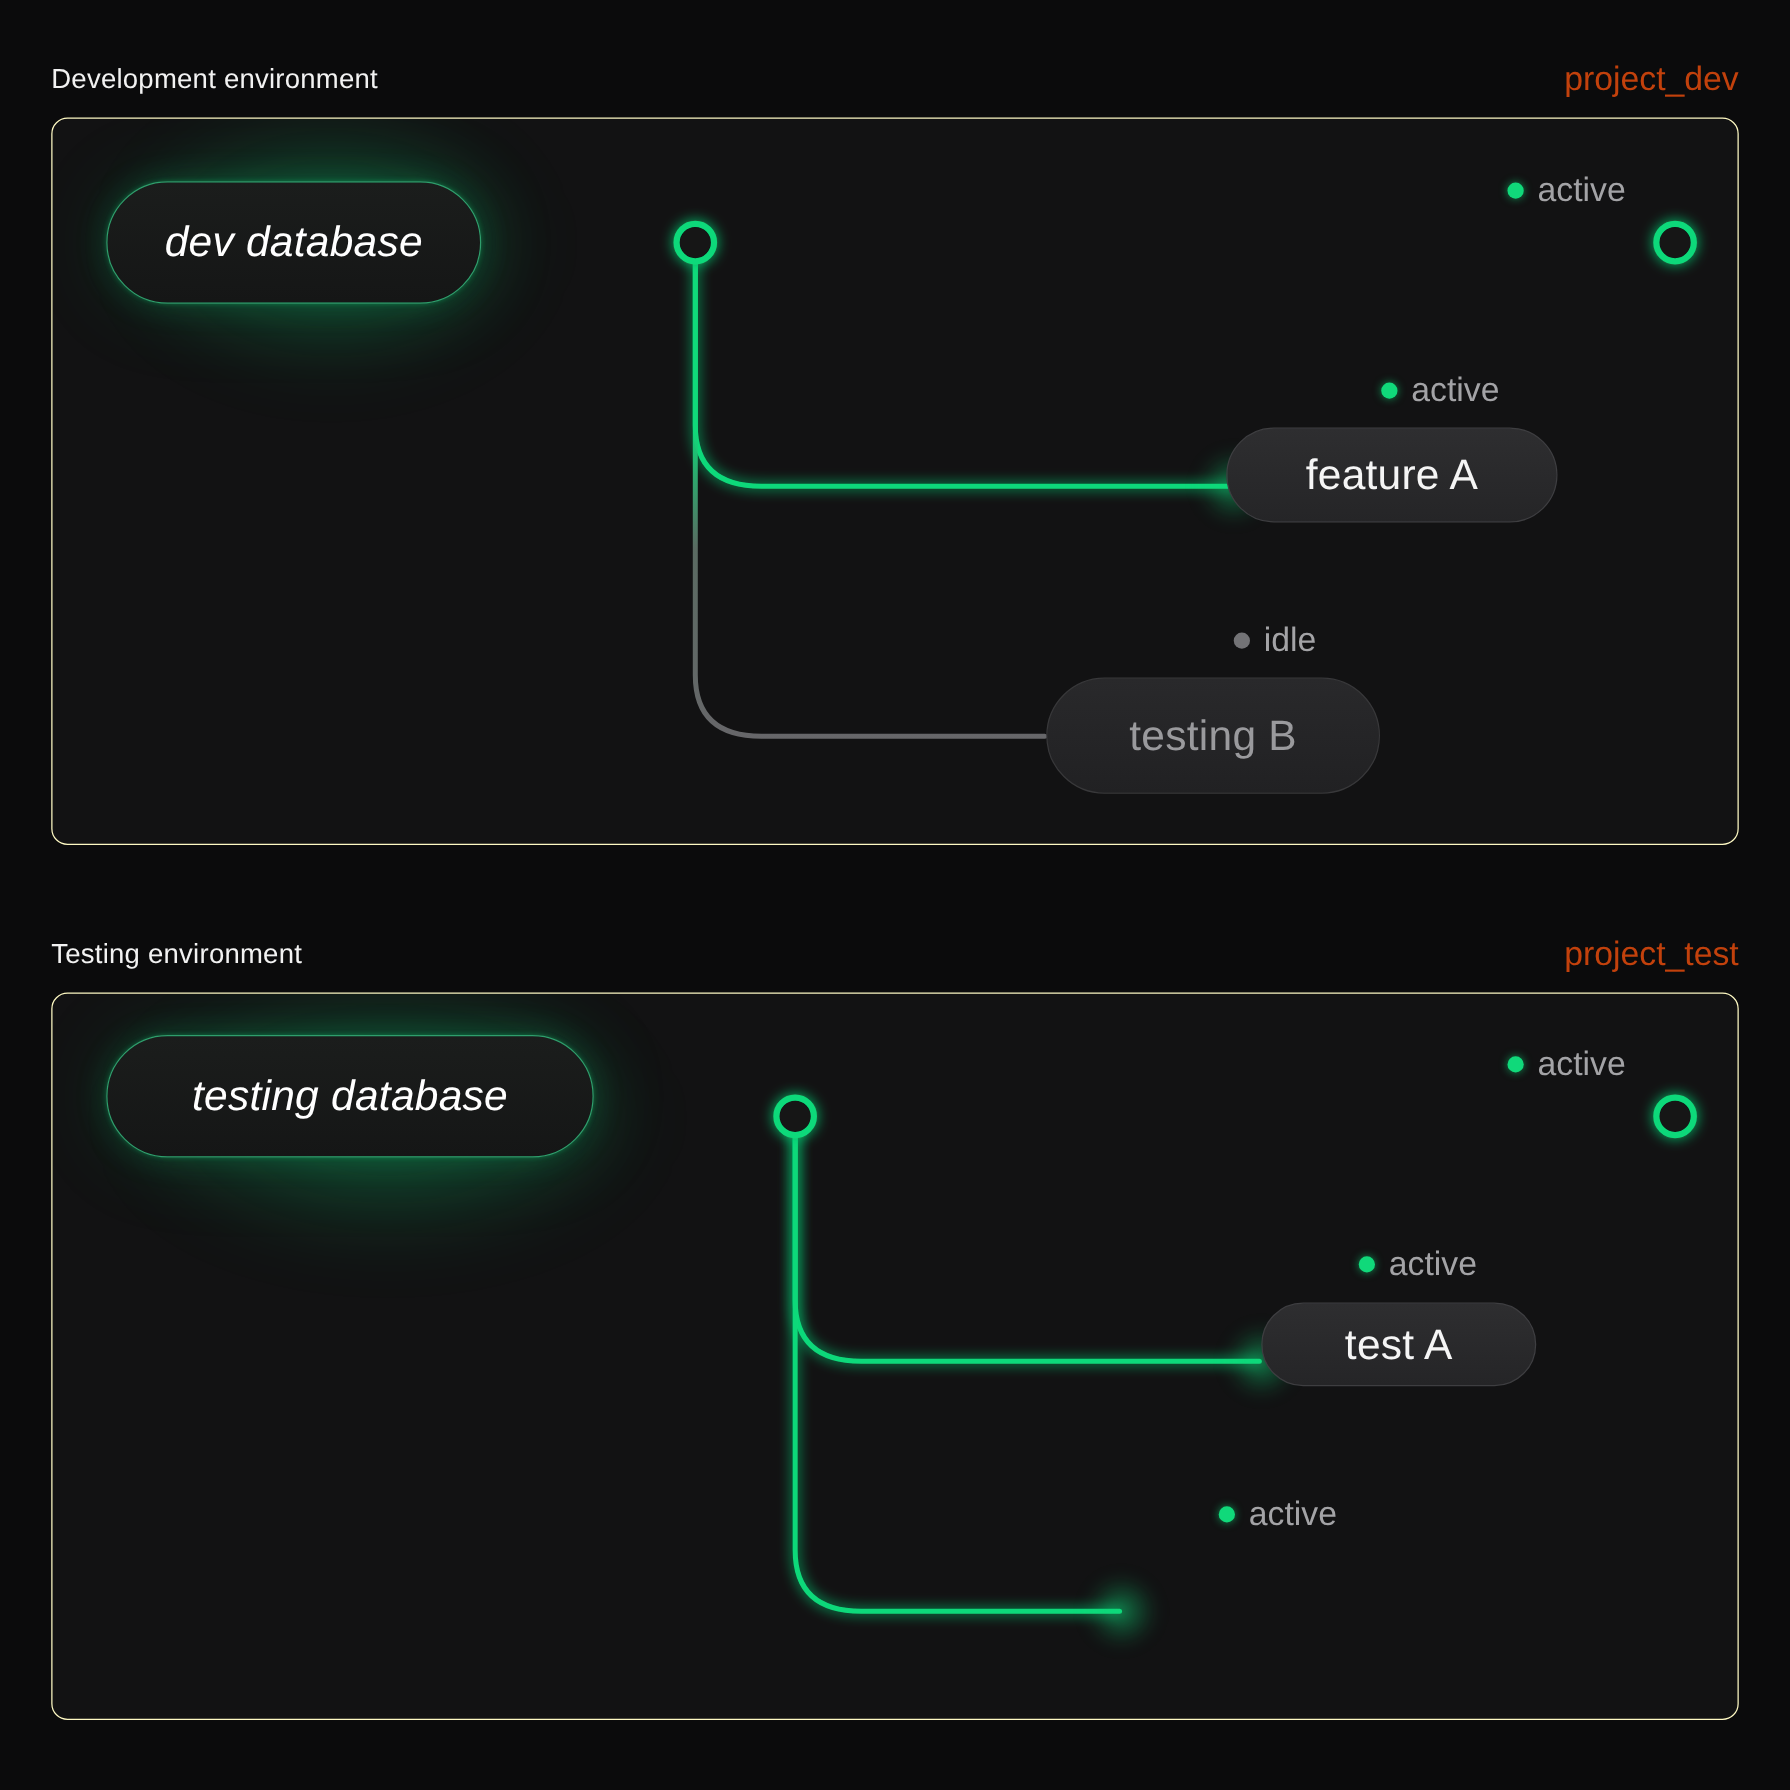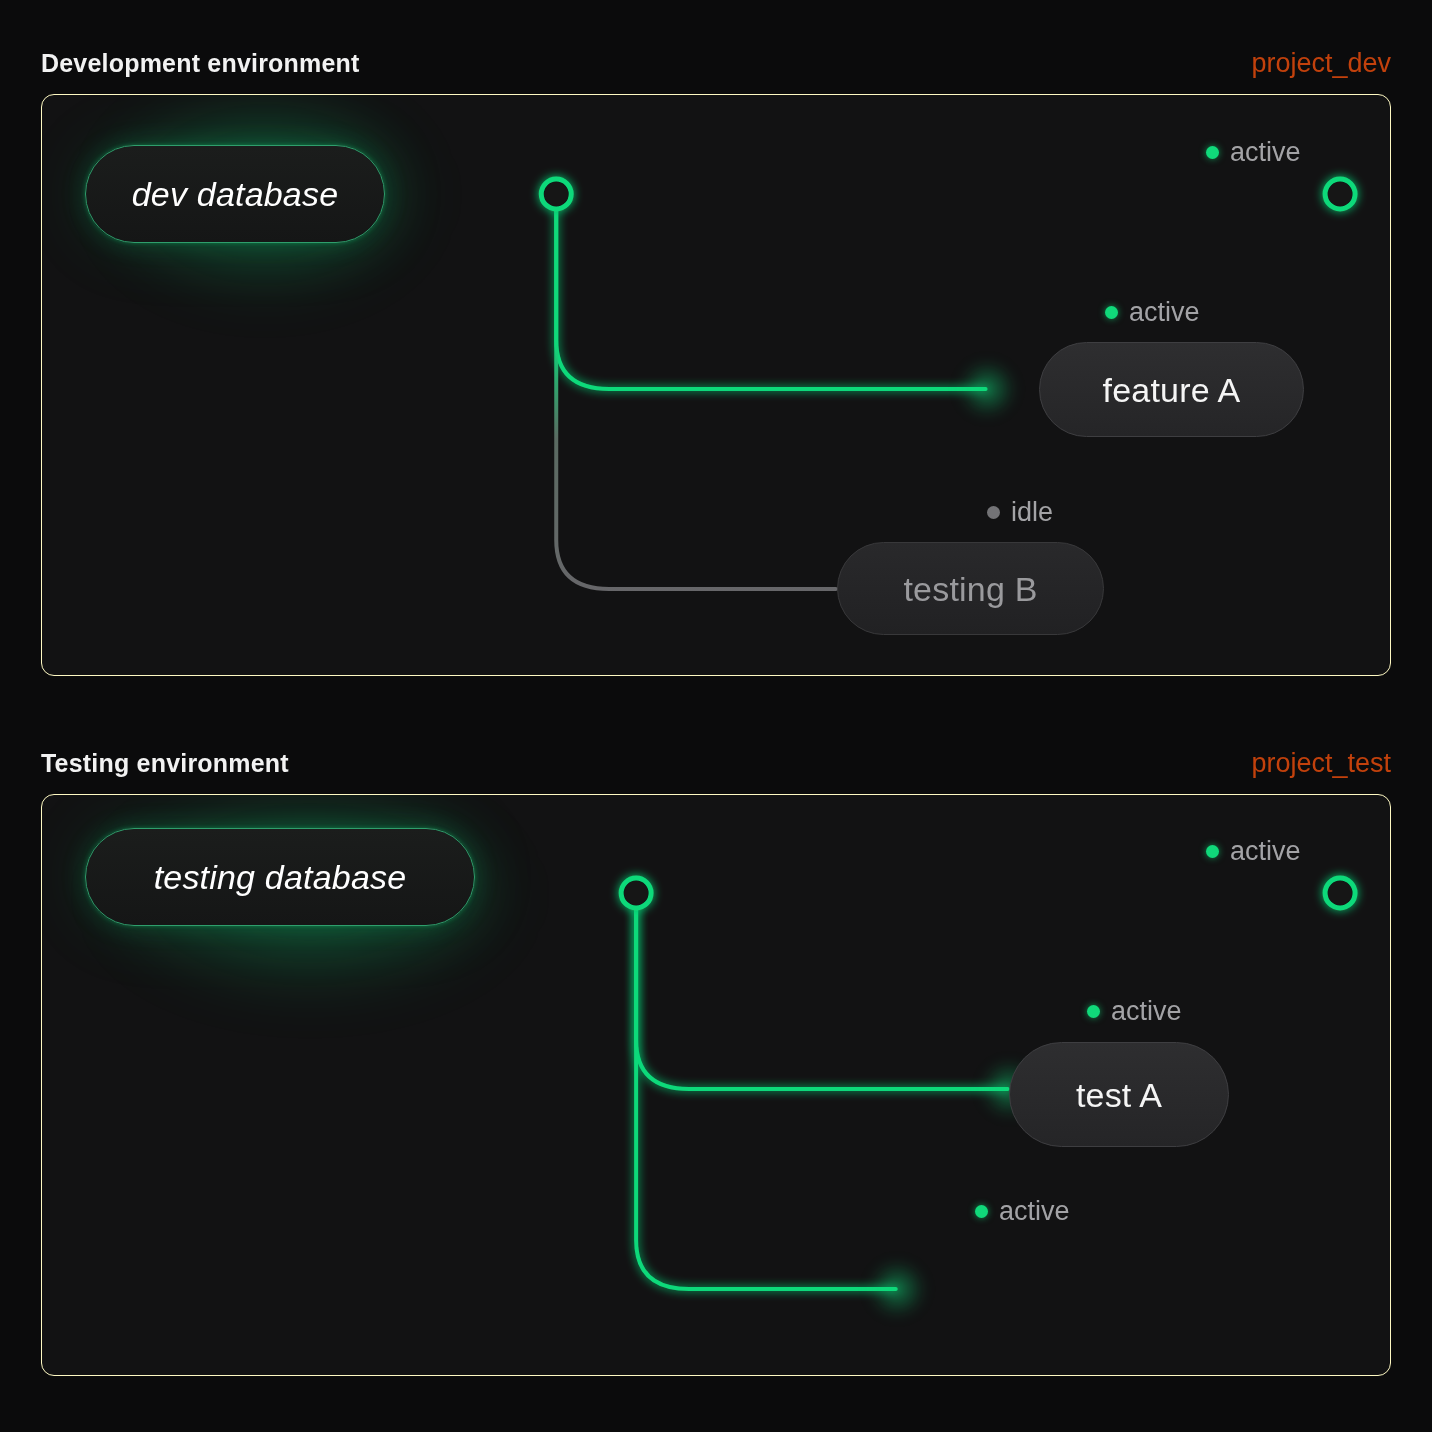--- a/index.html
+++ b/index.html
@@ -29,22 +29,22 @@
     width: 1350px;
   }
   .sec-head {
     position: relative;
     height: 62px;
     display: flex;
     align-items: center;
     justify-content: space-between;
   }
   .sec-title {
-    font-size: 25px;
-    font-weight: bold;
+    font-size: 22px;
+    font-weight: normal;
     color: #f2f2f2;
     letter-spacing: 0.2px;
     white-space: nowrap;
   }
   .sec-tag {
     font-size: 27px;
     font-weight: normal;
     color: #c2410c;
     white-space: nowrap;
   }
@@ -213,21 +213,21 @@
 
       <div class="node db" style="left:43px; top:50px; width:300px; height:98px;">
         <span class="node-label">dev database</span>
       </div>
 
       <div class="conn-glow" style="left:917px; top:266px;"></div>
       <div class="status active" style="left:1063px; top:204px;">
         <span class="dot"></span>
         <span class="txt">active</span>
       </div>
-      <div class="node svc active" style="left:997px; top:247px; width:265px; height:95px;">
+      <div class="node svc active" style="left:939px; top:247px; width:265px; height:76px;">
         <span class="node-label">feature A</span>
       </div>
 
       <div class="status idle" style="left:945px; top:404px;">
         <span class="dot"></span>
         <span class="txt">idle</span>
       </div>
       <div class="node svc idle" style="left:795px; top:447px; width:267px; height:93px;">
         <span class="node-label">testing B</span>
       </div>
@@ -277,21 +277,21 @@
 
       <div class="node db" style="left:43px; top:33px; width:390px; height:98px;">
         <span class="node-label">testing database</span>
       </div>
 
       <div class="conn-glow" style="left:939px; top:266px;"></div>
       <div class="status active" style="left:1045px; top:203px;">
         <span class="dot"></span>
         <span class="txt">active</span>
       </div>
-      <div class="node svc active" style="left:967px; top:247px; width:220px; height:105px;">
+      <div class="node svc active" style="left:967px; top:247px; width:220px; height:67px;">
         <span class="node-label">test A</span>
       </div>
 
       <div class="conn-glow" style="left:827px; top:466px;"></div>
       <div class="status active" style="left:933px; top:403px;">
         <span class="dot"></span>
         <span class="txt">active</span>
       </div>
 
     </div>

